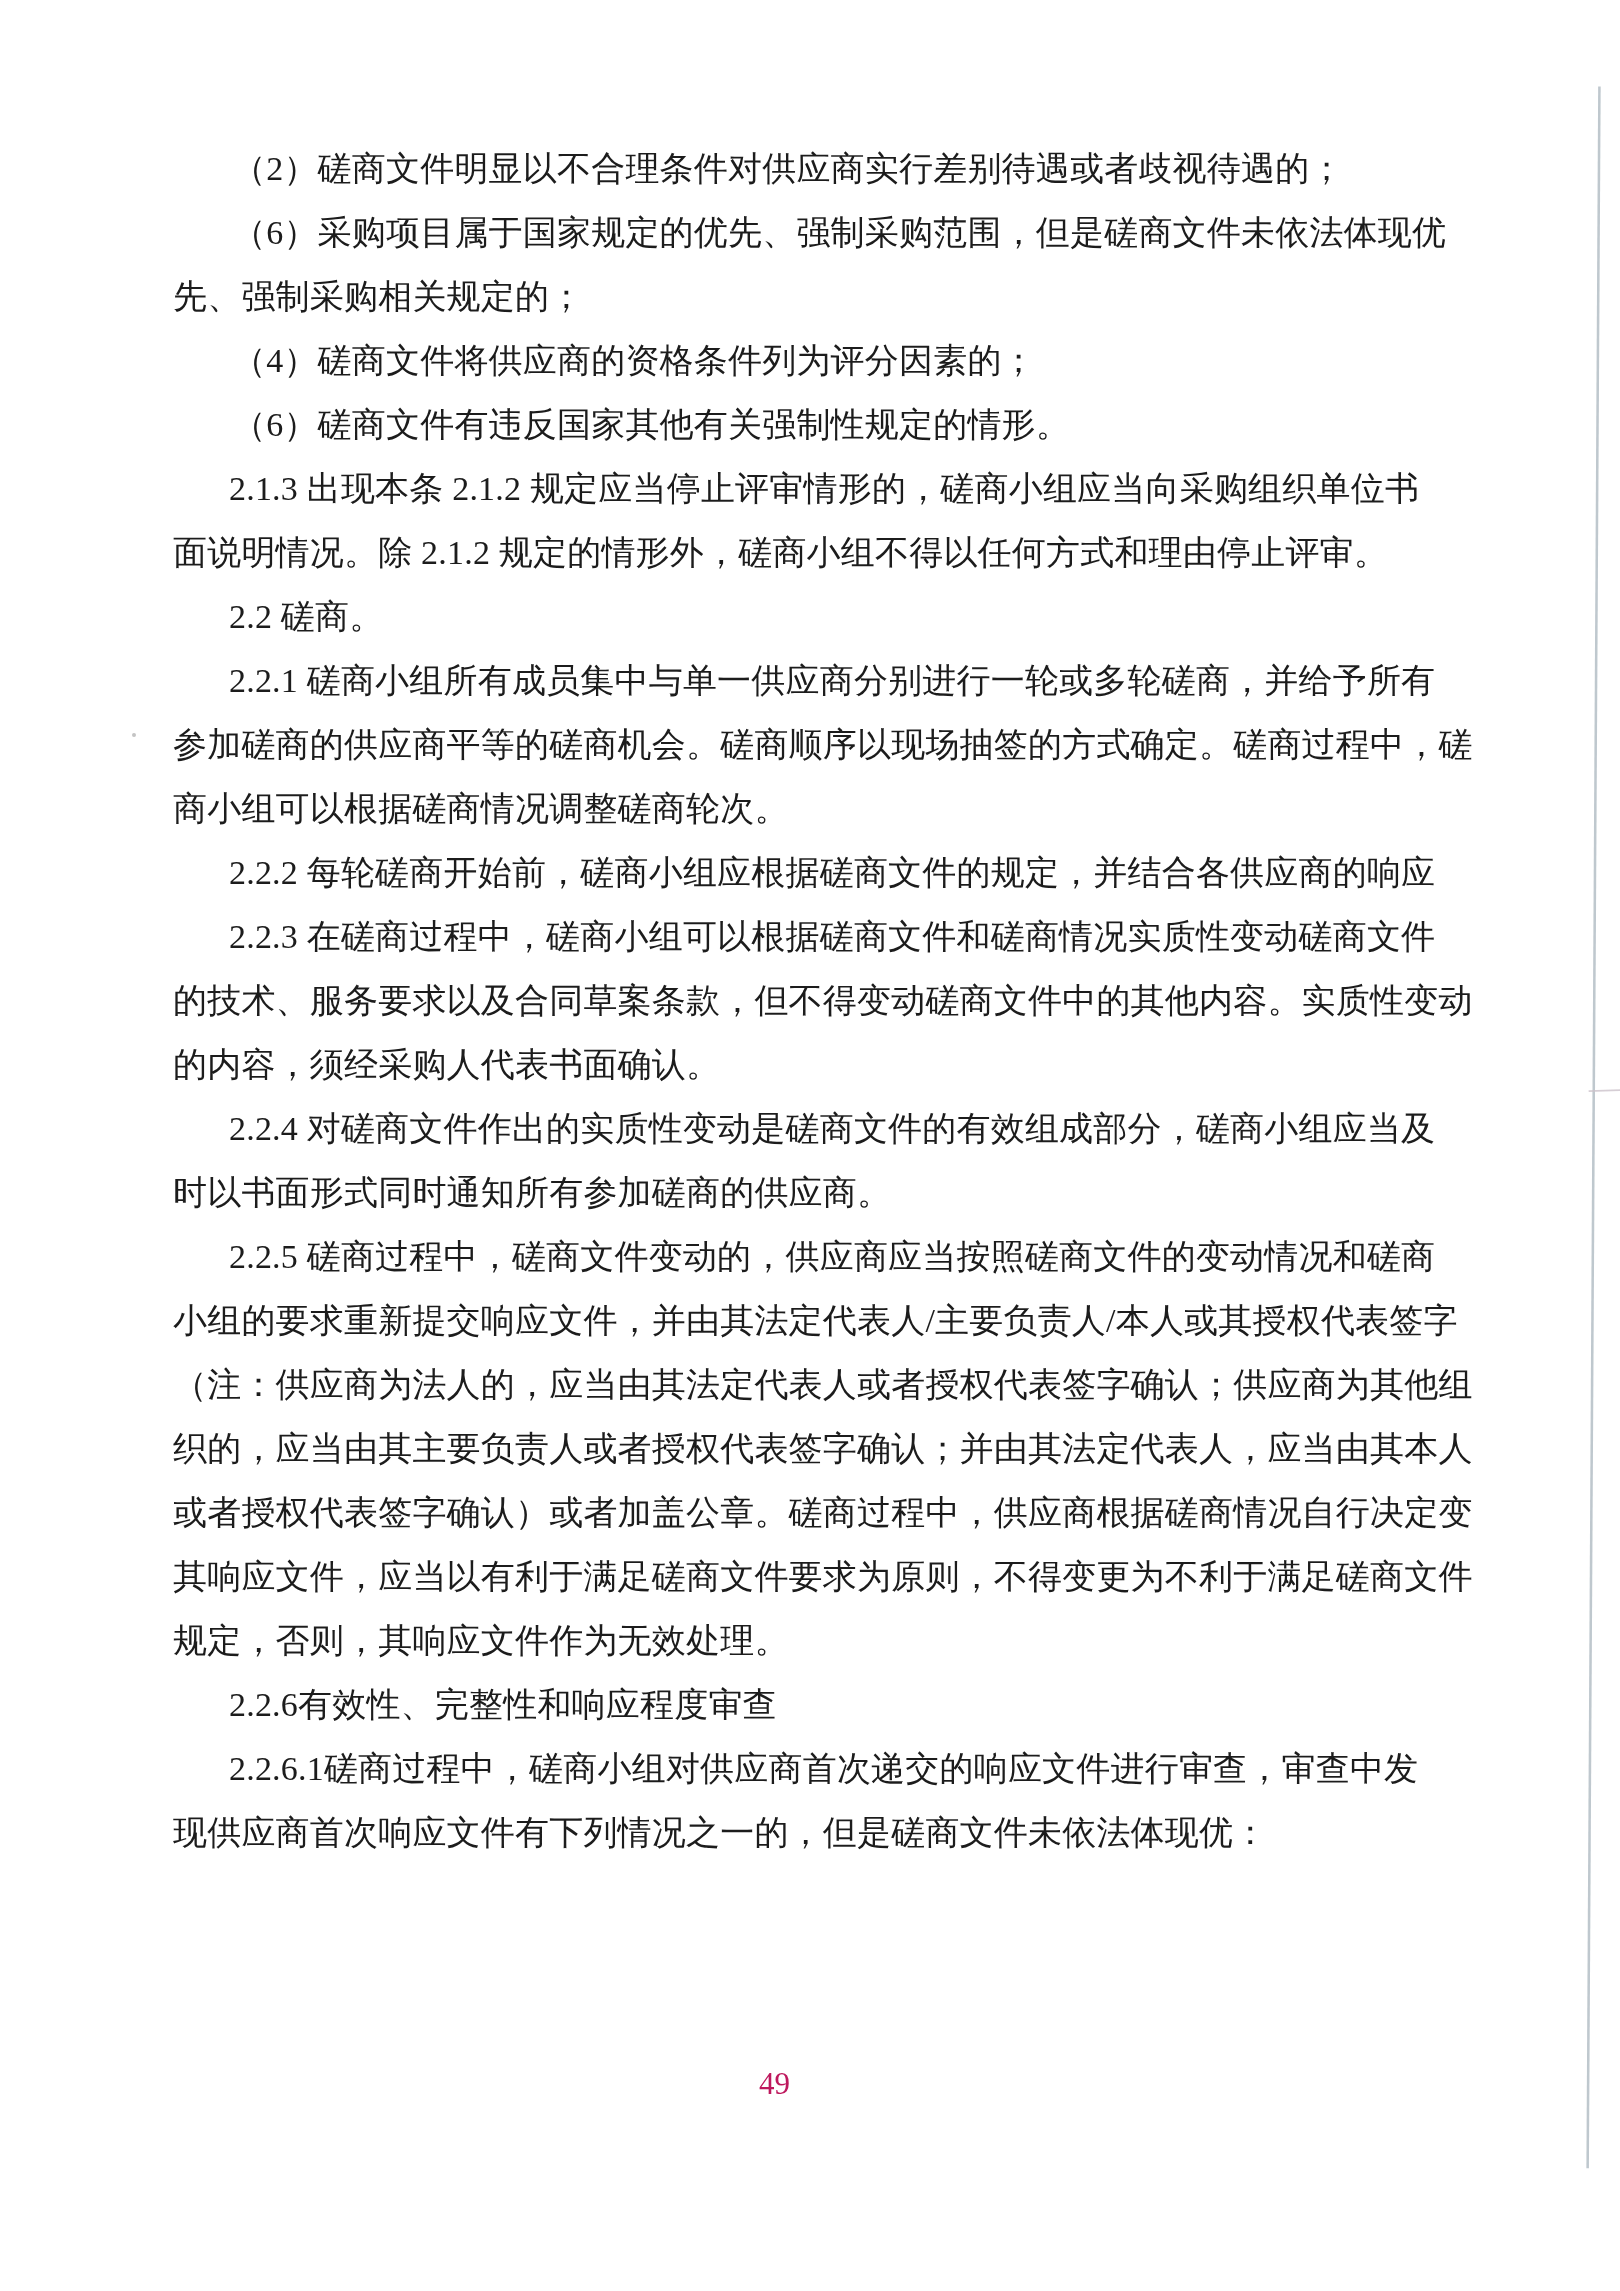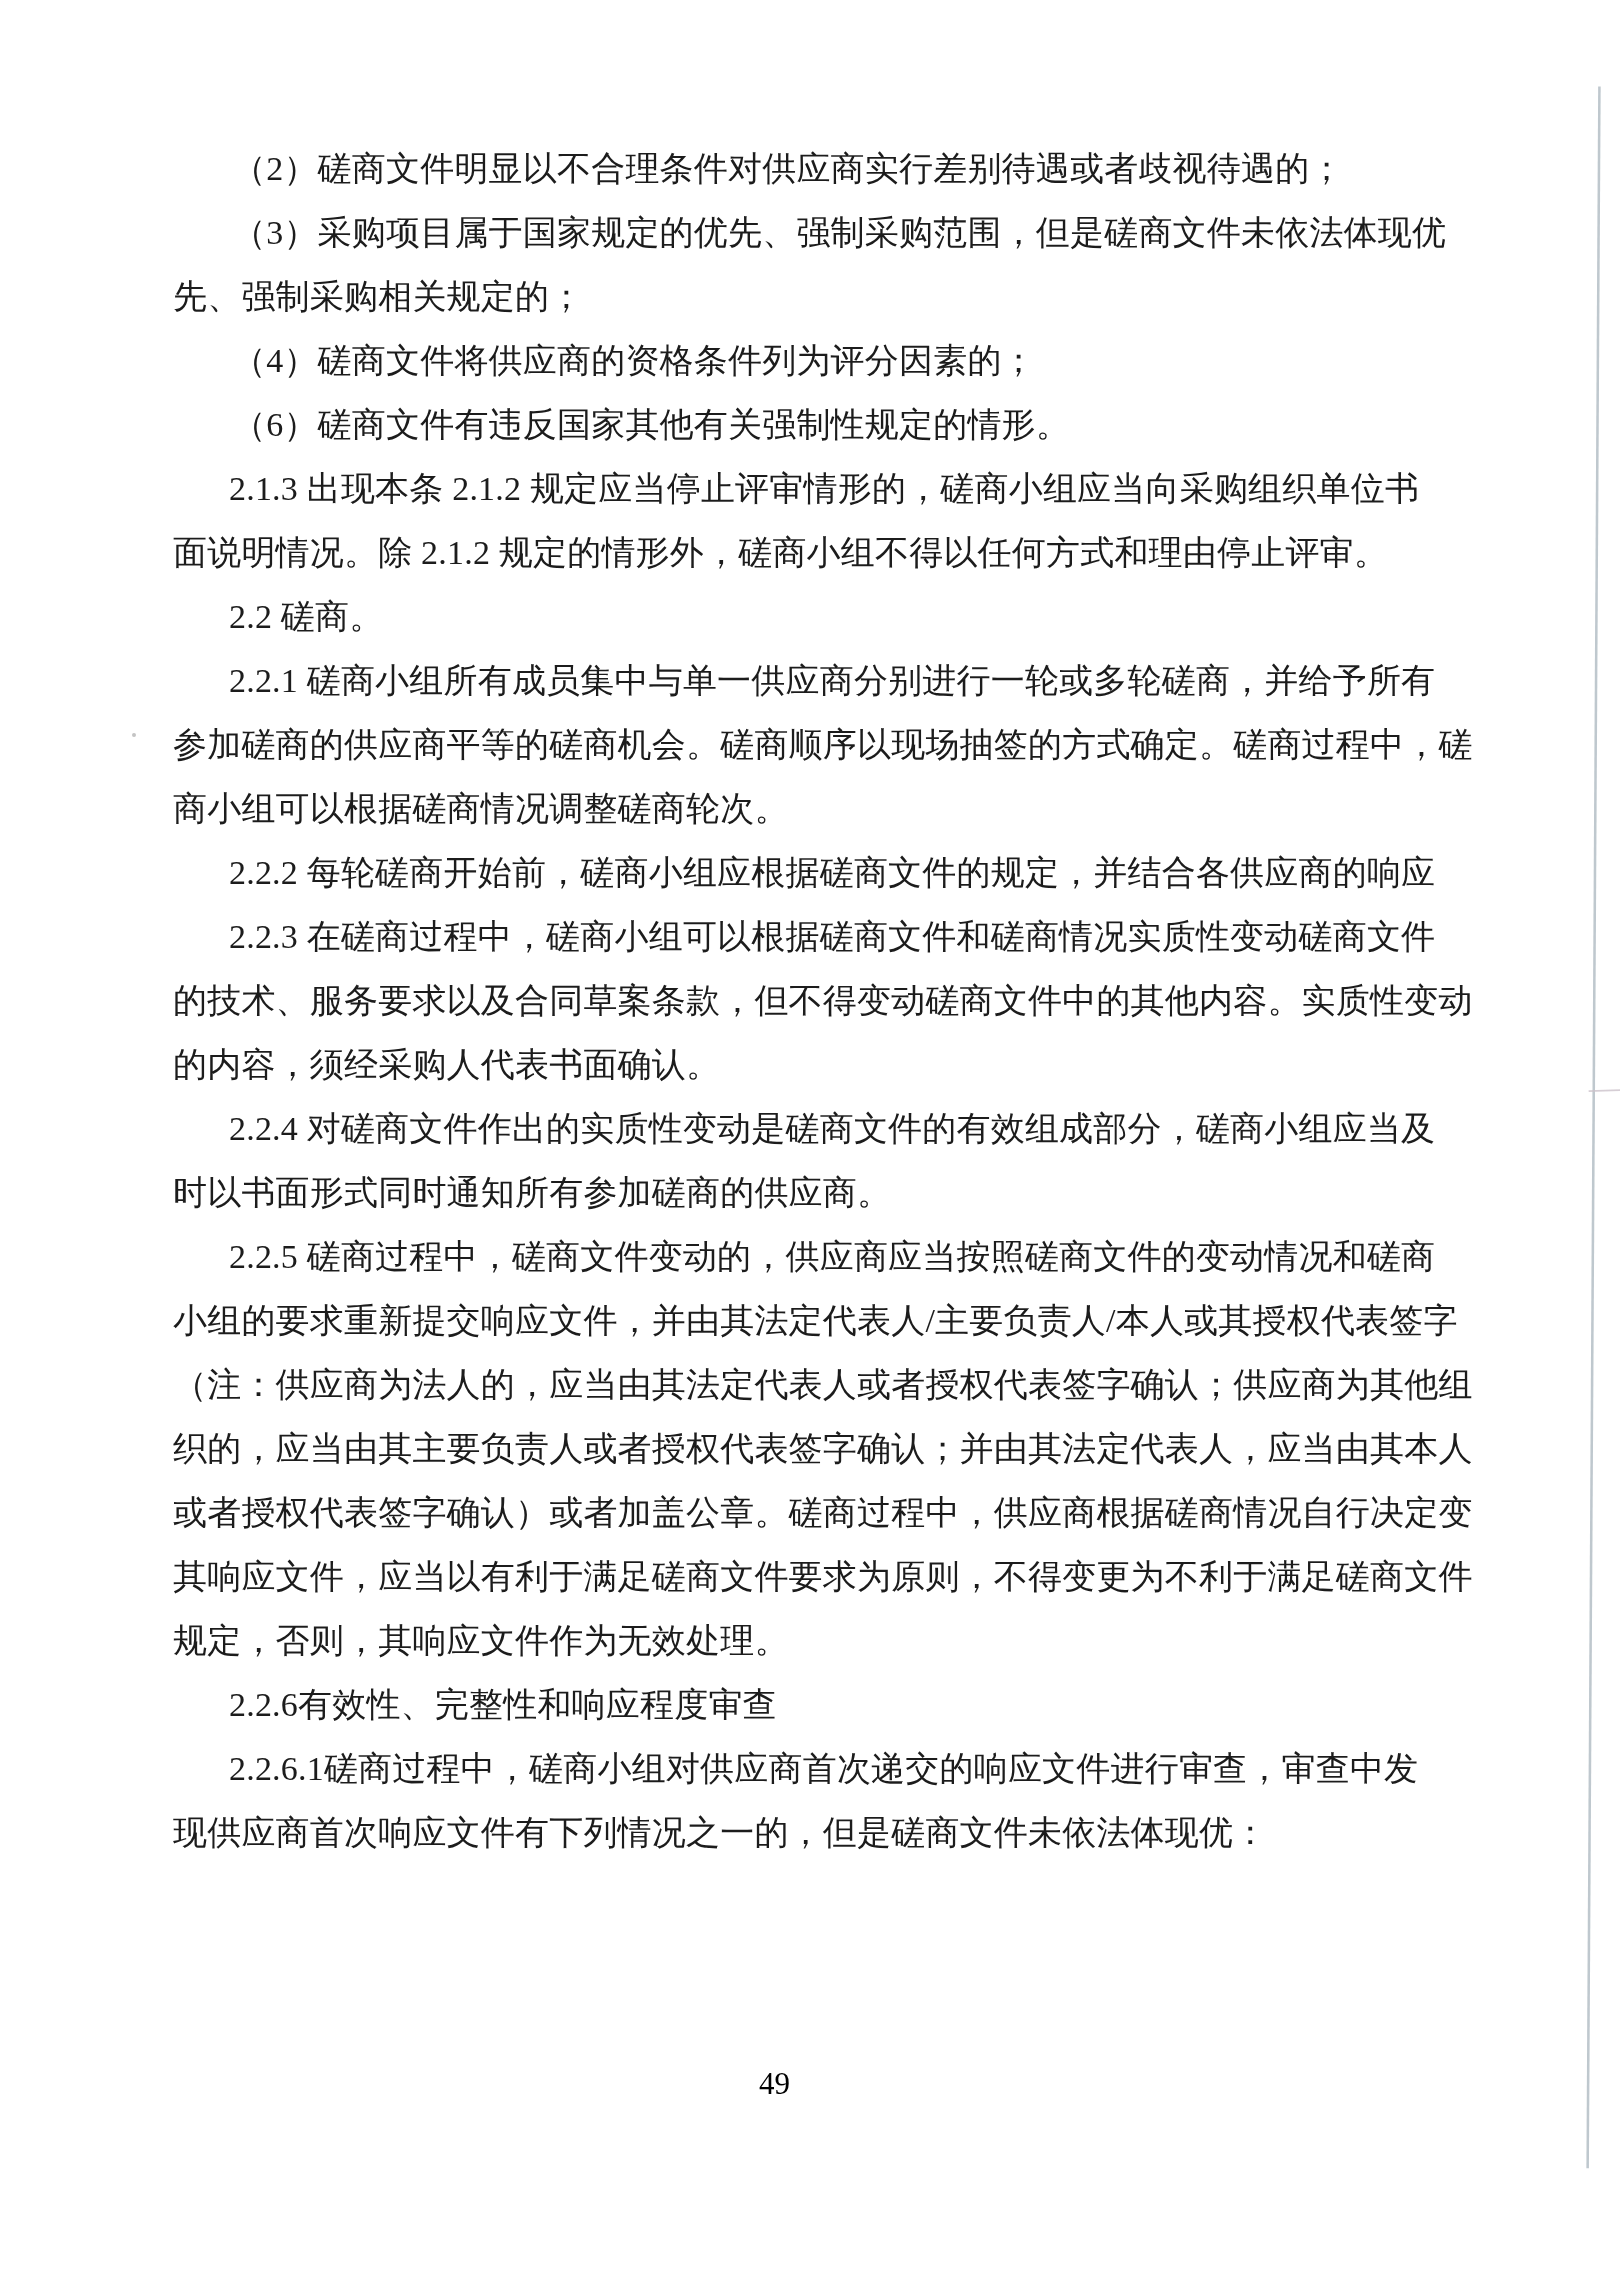--- a/index.html
+++ b/index.html
@@ -36,21 +36,21 @@
   .indent-paren { padding-left: 59px; }
   .indent-num   { padding-left: 56px; }
   .page-number {
     position: absolute;
     top: 2064px;
     left: 0;
     width: 1549px;
     text-align: center;
     font-size: 31px;
     line-height: 39px;
-    color: #000000;
+    color: #be185d;
   }
   .artifact-svg {
     position: absolute;
     inset: 0;
     width: 1620px;
     height: 2292px;
     pointer-events: none;
   }
   .speckle {
     position: absolute;
@@ -60,21 +60,21 @@
     background: #c4c4c4;
   }
 </style>
 </head>
 <body>
 
 <div class="page">
 
   <div class="text-block">
     <div class="line indent-paren">（2）磋商文件明显以不合理条件对供应商实行差别待遇或者歧视待遇的；</div>
-    <div class="line indent-paren">（3）采购项目属于国家规定的优先、强制采购范围，但是磋商文件未依法体现优</div>
+    <div class="line indent-paren">（6）采购项目属于国家规定的优先、强制采购范围，但是磋商文件未依法体现优</div>
     <div class="line">先、强制采购相关规定的；</div>
     <div class="line indent-paren">（4）磋商文件将供应商的资格条件列为评分因素的；</div>
     <div class="line indent-paren">（6）磋商文件有违反国家其他有关强制性规定的情形。</div>
     <div class="line indent-num">2.1.3 出现本条 2.1.2 规定应当停止评审情形的，磋商小组应当向采购组织单位书</div>
     <div class="line">面说明情况。除 2.1.2 规定的情形外，磋商小组不得以任何方式和理由停止评审。</div>
     <div class="line indent-num">2.2 磋商。</div>
     <div class="line indent-num">2.2.1 磋商小组所有成员集中与单一供应商分别进行一轮或多轮磋商，并给予所有</div>
     <div class="line">参加磋商的供应商平等的磋商机会。磋商顺序以现场抽签的方式确定。磋商过程中，磋</div>
     <div class="line">商小组可以根据磋商情况调整磋商轮次。</div>
     <div class="line indent-num">2.2.2 每轮磋商开始前，磋商小组应根据磋商文件的规定，并结合各供应商的响应</div>

